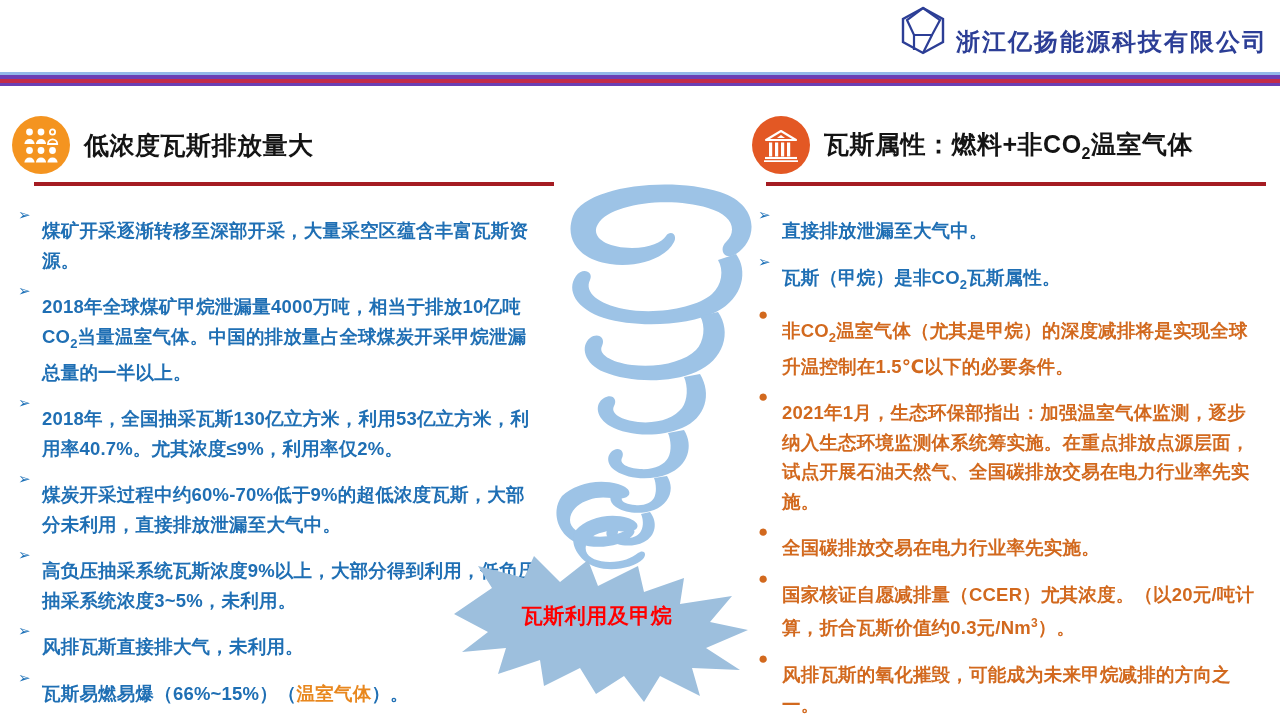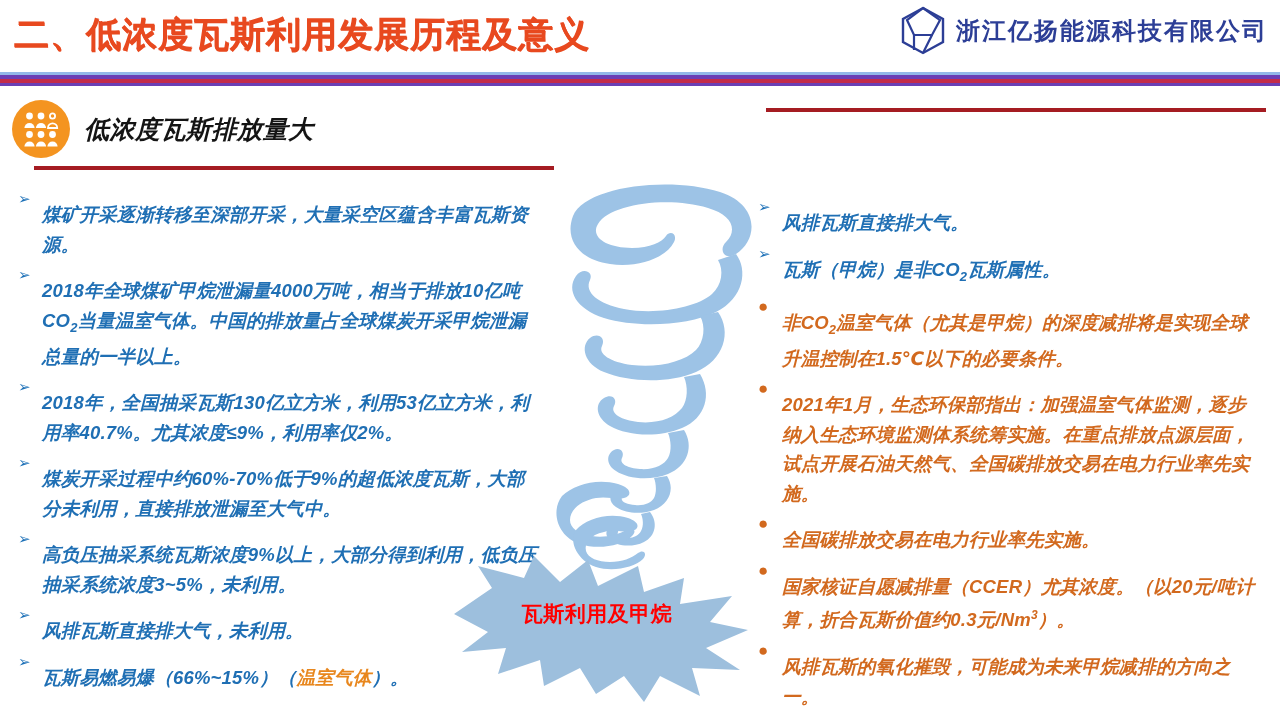--- a/index.html
+++ b/index.html
@@ -46,21 +46,21 @@
   #header-divider .band-purple-top { height: 4px; background: #6b3fb5; }
   #header-divider .band-red { height: 4px; background: #c32b4a; }
   #header-divider .band-purple-bot { height: 3px; background: #6b3fb5; }
 
   
   #company-logo {
     position: absolute;
     right: 12px;
     top: 6px;
     display: flex;
-    align-items: center;
+    align-items: flex-end;
     gap: 10px;
   }
   #logo-mark { width: 46px; height: 50px; flex: none; }
   #logo-text-wrap { display: flex; flex-direction: column; justify-content: center; }
   #logo-cn {
     font-size: 24px;
     font-weight: bold;
     color: #2c3e96;
     letter-spacing: 2px;
     line-height: 28px;
@@ -80,23 +80,22 @@
     left: 540px;
     top: 178px;
     width: 235px;
     height: 405px;
     z-index: 0;
   }
 
   
   .column {
     position: absolute;
-    top: 100px;
+    top: 116px;
     z-index: 2;
-    font-style: italic;
   }
   #left-column  { left: 12px;  width: 545px; }
   #right-column { left: 752px; width: 520px; }
 
   .section-head {
     position: relative;
     height: 72px;
   }
   .head-row { display: flex; align-items: center; gap: 14px; }
   .head-icon {
@@ -170,29 +169,27 @@
     left: 497px;
     top: 600px;
     width: 200px;
     text-align: center;
     font-size: 21px;
     font-weight: bold;
     color: #FF0000;
     line-height: 32px;
     z-index: 4;
     letter-spacing: 0.5px;
-    font-family: Liberation Mono, monospace;
   }
 </style>
 </head>
 <body>
 
 <div id="slide-header">
 
-  <div id="slide-title">二、低浓度瓦斯利用发展历程及意义</div>
 
   <div id="header-divider">
     <div class="band-lightblue"></div>
     <div class="band-purple-top"></div>
     <div class="band-red"></div>
     <div class="band-purple-bot"></div>
   </div>
 
   <div id="company-logo">
     <svg id="logo-mark" viewBox="0 0 46 50">
@@ -278,27 +275,46 @@
       <div class="bullet-item">
         <div class="bullet-marker marker-arrow">➢</div>
         <div class="bullet-text "><span class="text-blue">瓦斯易燃易爆（66%~15%）（</span><span class="hl-orange">温室气体</span><span class="text-blue">）。</span></div>
       </div>
     </div>
 </div>
 
 <div id="right-column" class="column">
 
   <div class="section-head">
+    <div class="head-row">
+      <div class="head-icon" id="right-head-icon">
+        <svg width="36" height="34" viewBox="0 0 36 34">
+          <g fill="none" stroke="#ffffff" stroke-width="2.1" stroke-linejoin="round">
+            <path d="M18 3 L33 12 L3 12 Z"></path>
+            <path d="M2 30 L34 30"></path>
+            <path d="M1 33.2 L35 33.2"></path>
+          </g>
+          <g fill="#ffffff">
+            <rect x="6" y="14.5" width="3.2" height="14"></rect>
+            <rect x="12" y="14.5" width="3.2" height="14"></rect>
+            <rect x="18" y="14.5" width="3.2" height="14"></rect>
+            <rect x="24" y="14.5" width="3.2" height="14"></rect>
+            <polygon points="18,7 22,10 14,10"></polygon>
+          </g>
+        </svg>
+      </div>
+      <div class="head-title"><span>瓦斯属性：燃料+非CO</span><sub>2</sub><span>温室气体</span></div>
+    </div>
     <div class="head-rule"></div>
   </div>
 
   <div class="bullet-list" id="right-bullets">
       <div class="bullet-item">
         <div class="bullet-marker marker-arrow">➢</div>
-        <div class="bullet-text "><span class="text-blue">风排瓦斯直接排大气。</span></div>
+        <div class="bullet-text "><span class="text-blue">直接排放泄漏至大气中。</span></div>
       </div>
       <div class="bullet-item">
         <div class="bullet-marker marker-arrow">➢</div>
         <div class="bullet-text "><span class="text-blue">瓦斯（甲烷）是非CO</span><sub class="text-blue">2</sub><span class="text-blue">瓦斯属性。</span></div>
       </div>
       <div class="bullet-item">
         <div class="bullet-marker marker-dot">●</div>
         <div class="bullet-text "><span class="text-orange">非CO</span><sub class="text-orange">2</sub><span class="text-orange">温室气体（尤其是甲烷）的深度减排将是实现全球升温控制在1.5℃以下的必要条件。</span></div>
       </div>
       <div class="bullet-item">

